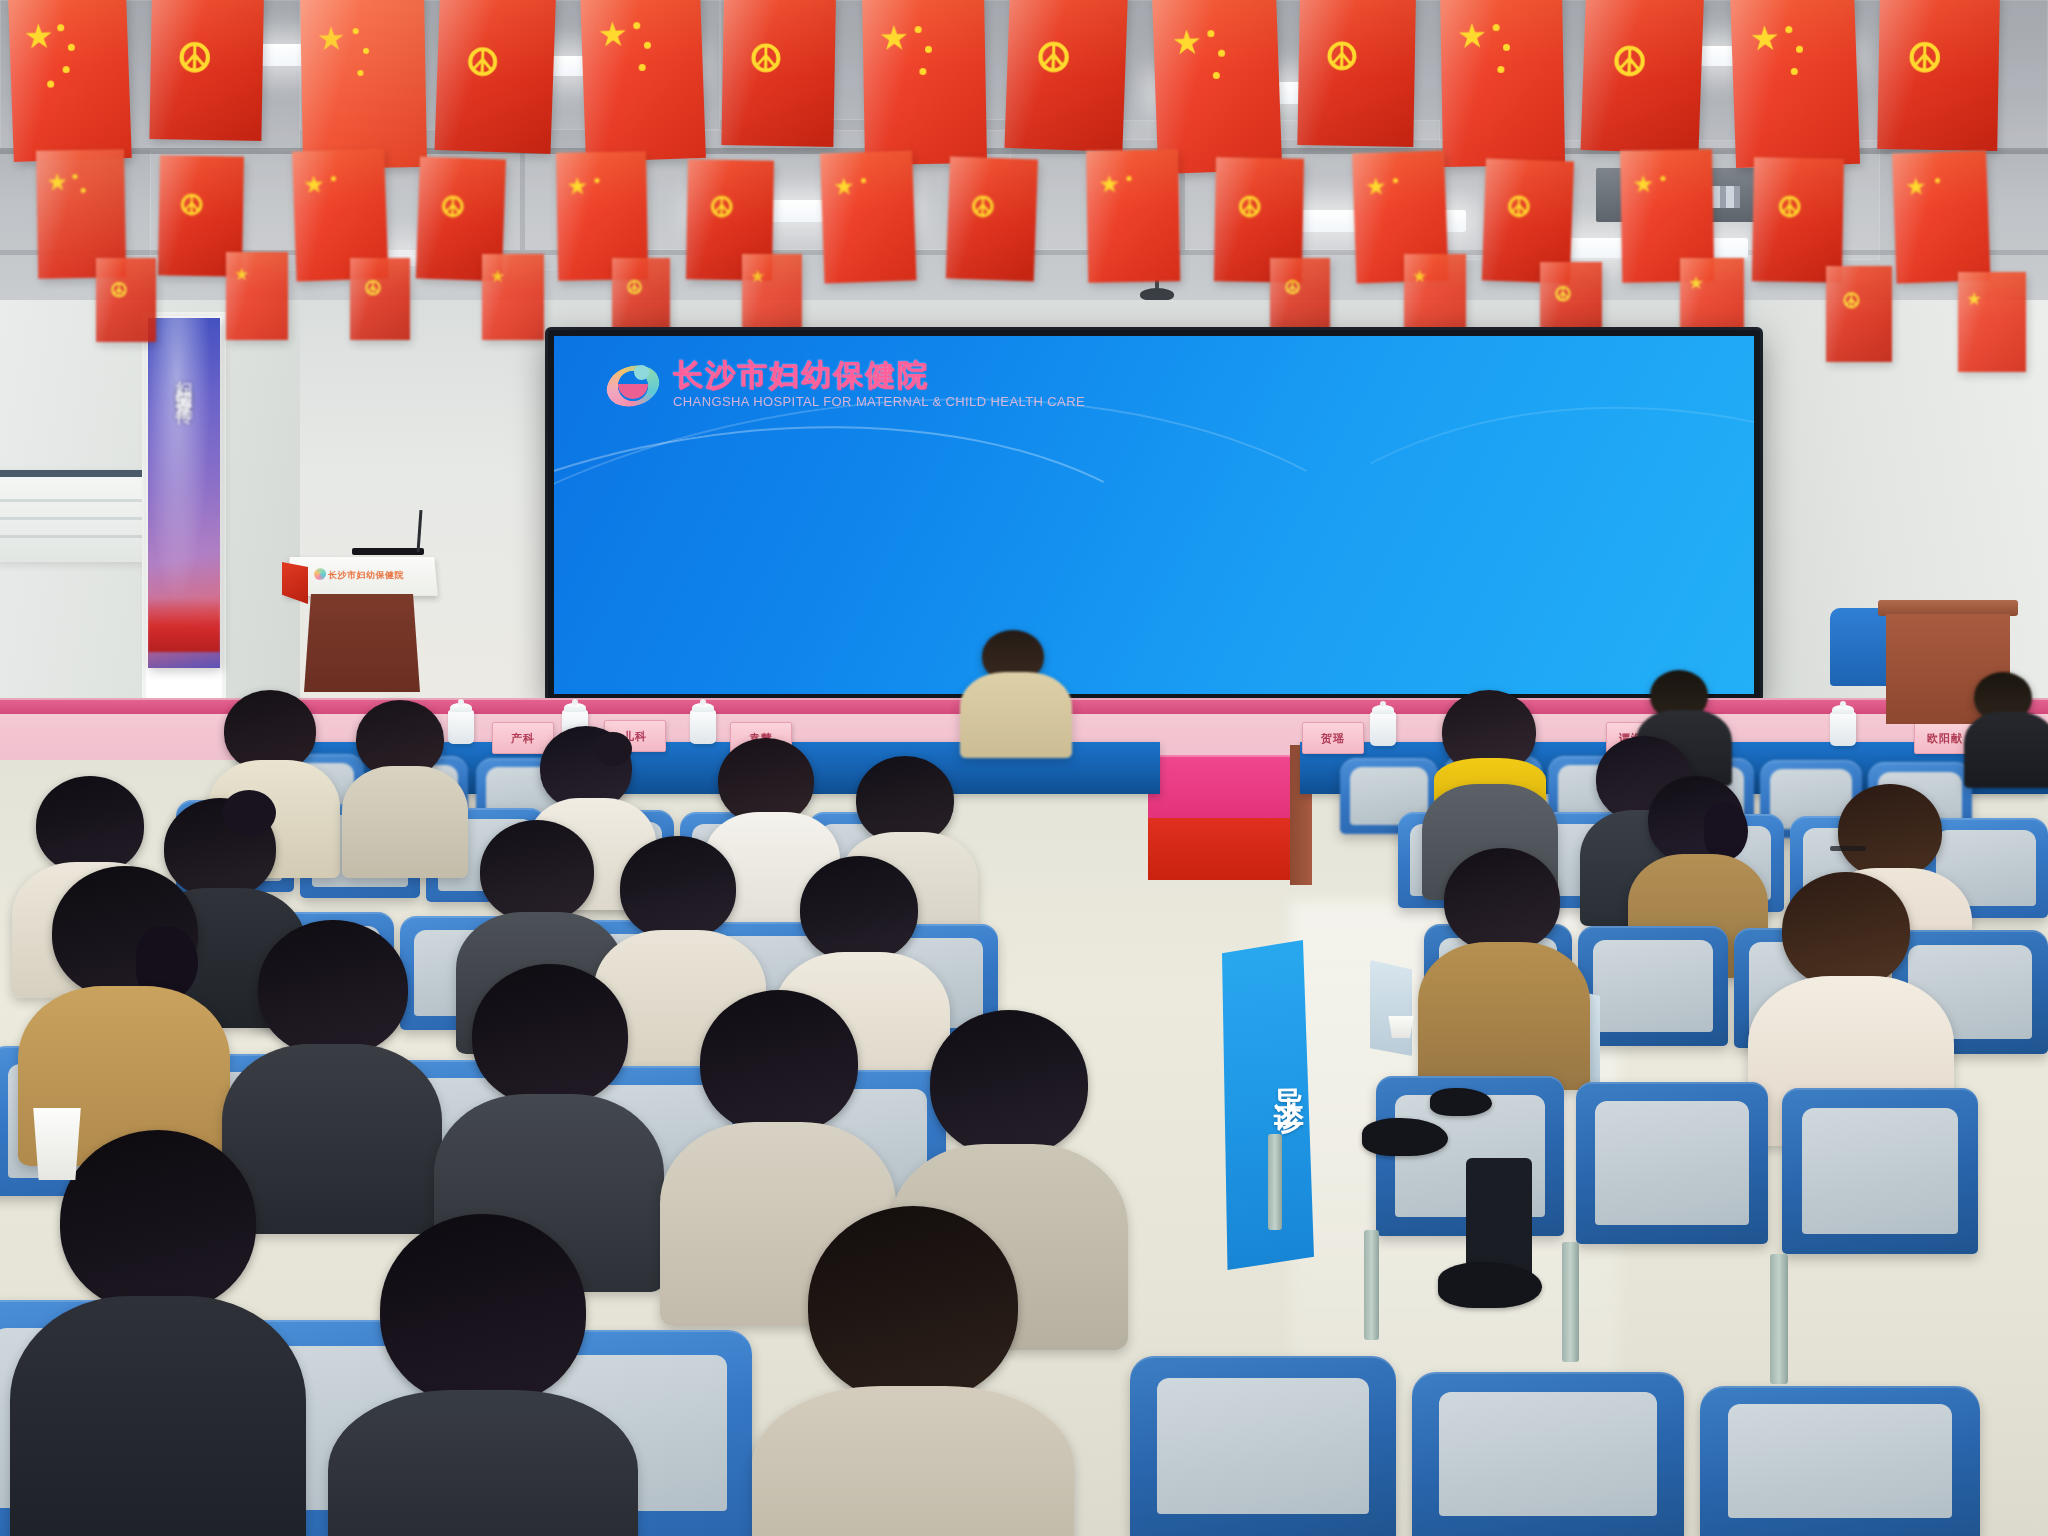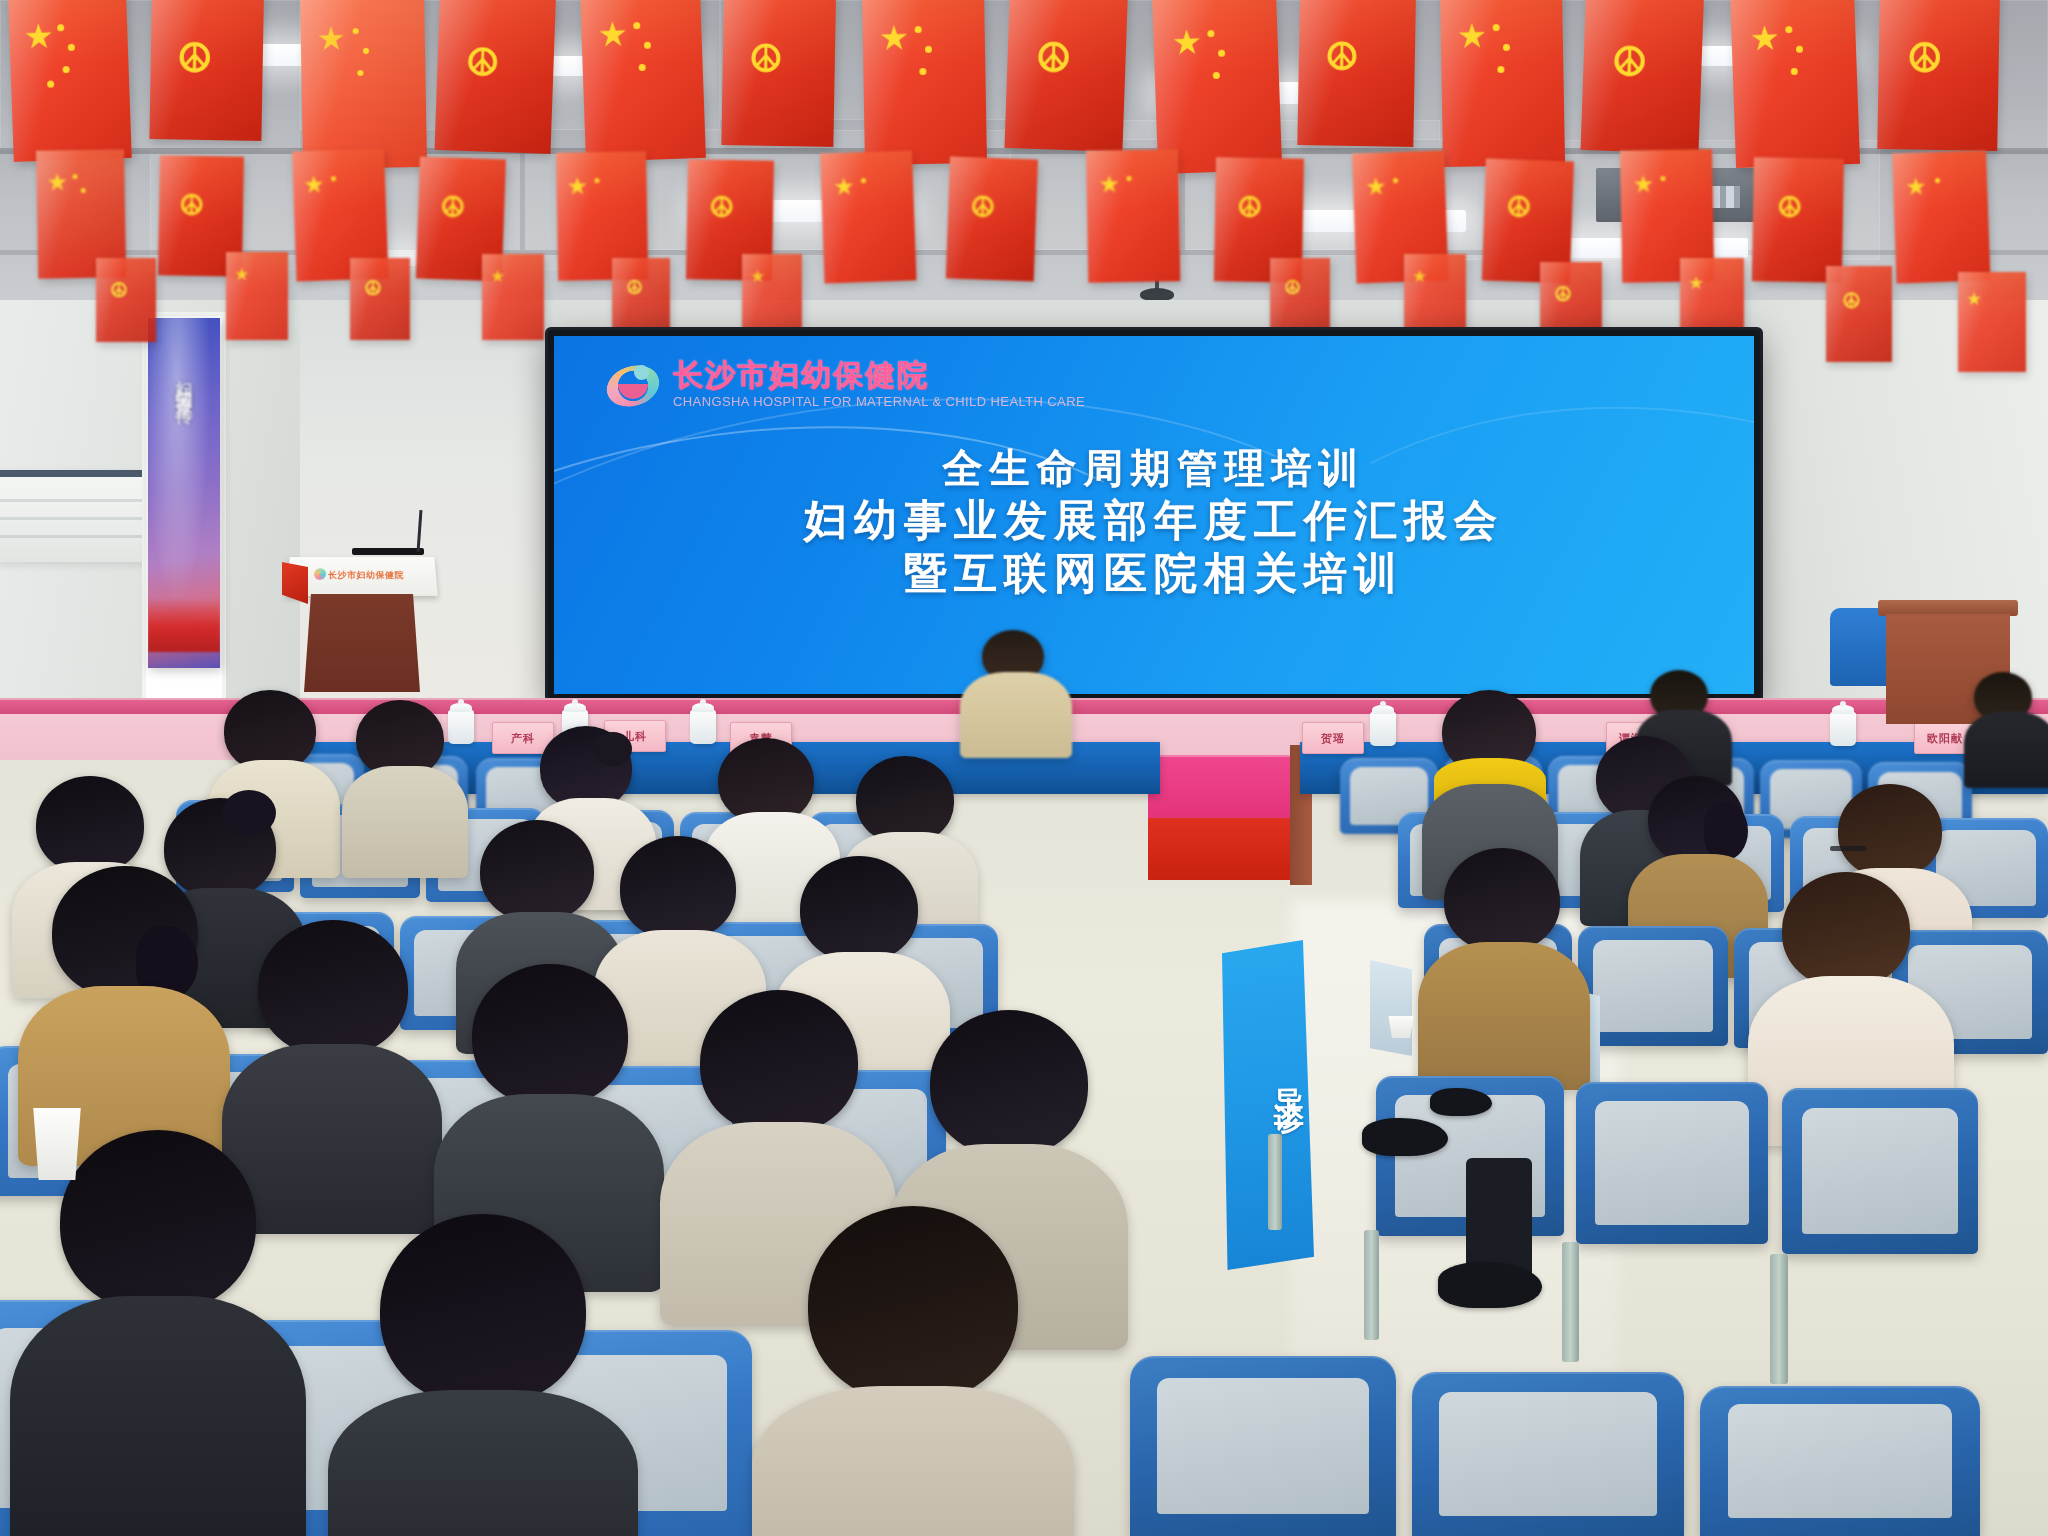--- a/index.html
+++ b/index.html
@@ -653,25 +653,20 @@
           <div class="arc"></div>
             <div class="baby"></div>
             <div class="arm"></div>
         </div>
         <div class="logo-text">
           <div class="logo-cn">长沙市妇幼保健院</div>
           <div class="logo-en">CHANGSHA HOSPITAL FOR MATERNAL &amp; CHILD HEALTH CARE</div>
         </div>
       </div>
 
-      <div class="titles">
-        <div class="tline l1">全生命周期管理培训</div>
-        <div class="tline l2">妇幼事业发展部年度工作汇报会</div>
-        <div class="tline l3">暨互联网医院相关培训</div>
-      </div>
 
     </div>
   </div>
 
   <div class="stage-front"></div>
   <div class="stage-skirt"></div>
   <div class="floor"></div>
   <div class="floor-shine"></div>
   <div class="stage-step-pink"></div>
   <div class="stage-step-red"></div>

